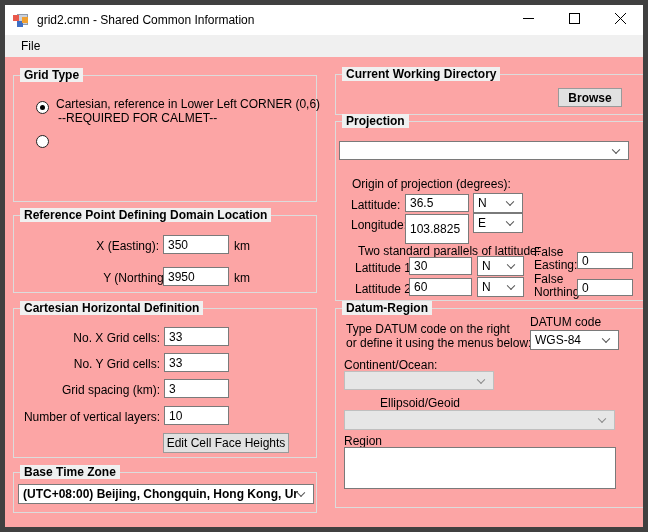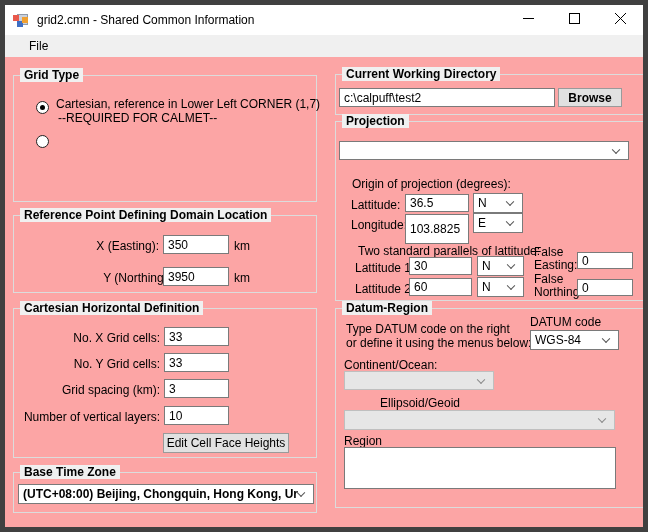--- a/index.html
+++ b/index.html
@@ -12,21 +12,21 @@
   .titlebar {
     position:absolute; left:0; top:0; width:100%; height:30px;
     background:#ffffff; display:flex; align-items:center;
   }
   .app-icon { position:absolute; left:8px; top:7px; width:16px; height:16px; }
   .app-icon .sq { position:absolute; }
   .title-text { position:absolute; left:32px; top:8px; font-size:12px; white-space:nowrap; }
   .caption-buttons { position:absolute; right:0; top:0; height:30px; display:flex; }
   .cap-btn { width:46px; height:30px; display:flex; align-items:center; justify-content:center; }
   .menubar { position:absolute; left:0; top:30px; width:100%; height:22px; background:#f0f0f0; }
-  .menu-item { position:absolute; left:0; top:0; height:22px; padding:4px 24px; }
+  .menu-item { position:absolute; left:0; top:0; height:22px; padding:4px 16px; }
 
   .groupbox { position:absolute; border:1px solid #dcdcdc; }
   .gb-title {
     position:absolute; top:-8px; left:6px; background:#f0f0f0;
     padding:0 4px; font-weight:bold; white-space:nowrap;
   }
   .lbl { position:absolute; white-space:nowrap; line-height:14px; }
   .lbl.r { text-align:right; }
   .textbox {
     position:absolute; background:#fff; border:1px solid #7a7a7a;
@@ -101,21 +101,21 @@
   </div>
 
   <div class="menubar">
     <span class="menu-item">File</span>
   </div>
 
   <div class="groupbox" style="left:8px;top:70px;width:304px;height:127px;">
     <span class="gb-title">Grid Type</span>
     <div class="radio-opt" style="left:22px;top:21px;width:276px;height:30px;">
       <span class="radio checked" style="left:0;top:4px;"></span>
-      <span class="lbl" style="left:20px;top:0;">Cartesian, reference in Lower Left CORNER (1,7)</span>
+      <span class="lbl" style="left:20px;top:0;">Cartesian, reference in Lower Left CORNER (0,6)</span>
       <span class="lbl" style="left:22px;top:14px;">--REQUIRED FOR CALMET--</span>
     </div>
     <div class="radio-opt" style="left:22px;top:59px;width:200px;height:16px;">
       <span class="radio" style="left:0;top:0;"></span>
     </div>
   </div>
 
   <div class="groupbox" style="left:8px;top:210px;width:304px;height:78px;">
     <span class="gb-title">Reference Point Defining Domain Location</span>
     <span class="lbl r" style="left:0;top:23px;width:145px;">X (Easting):</span>
@@ -142,21 +142,20 @@
   <div class="groupbox" style="left:8px;top:467px;width:304px;height:41px;">
     <span class="gb-title">Base Time Zone</span>
     <div class="combo" style="left:4px;top:11px;width:296px;height:20px;">
       <span class="bold">(UTC+08:00) Beijing, Chongquin, Hong Kong, Ur</span>
       <span class="chev"></span>
     </div>
   </div>
 
   <div class="groupbox" style="left:330px;top:69px;width:310px;height:41px;">
     <span class="gb-title">Current Working Directory</span>
-    <div class="textbox" style="left:3px;top:13px;width:216px;height:19px;">c:\calpuff\test2</div>
     <div class="btn bold" style="left:222px;top:13px;width:64px;height:19px;">Browse</div>
   </div>
 
   <div class="groupbox" style="left:330px;top:116px;width:310px;height:180px;">
     <span class="gb-title">Projection</span>
     <div class="combo" style="left:3px;top:19px;width:290px;height:19px;">
       <span class="chev"></span>
     </div>
     <span class="lbl" style="left:16px;top:55px;">Origin of projection (degrees):</span>
 

